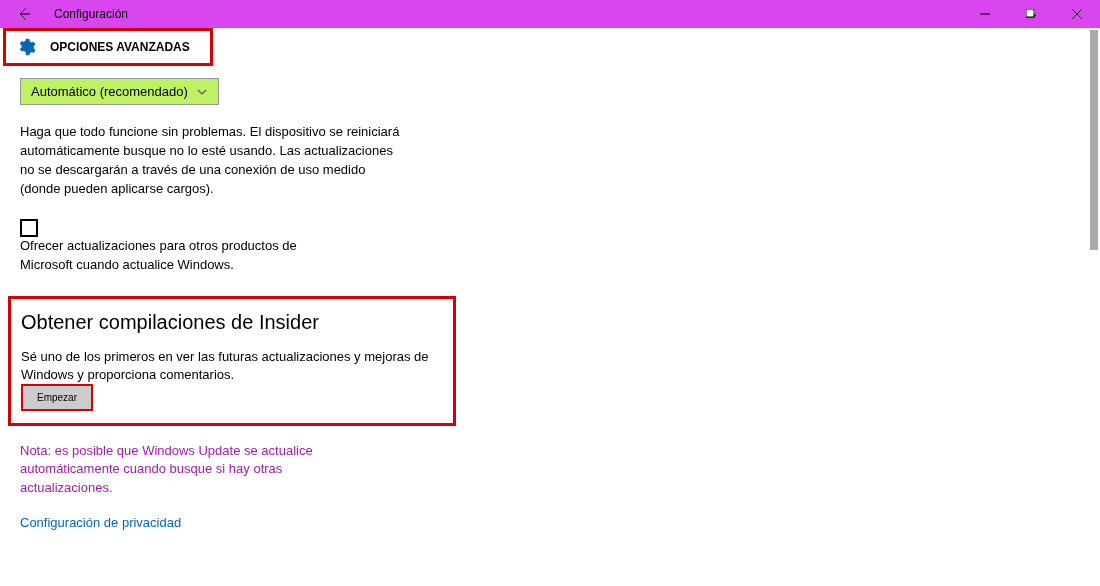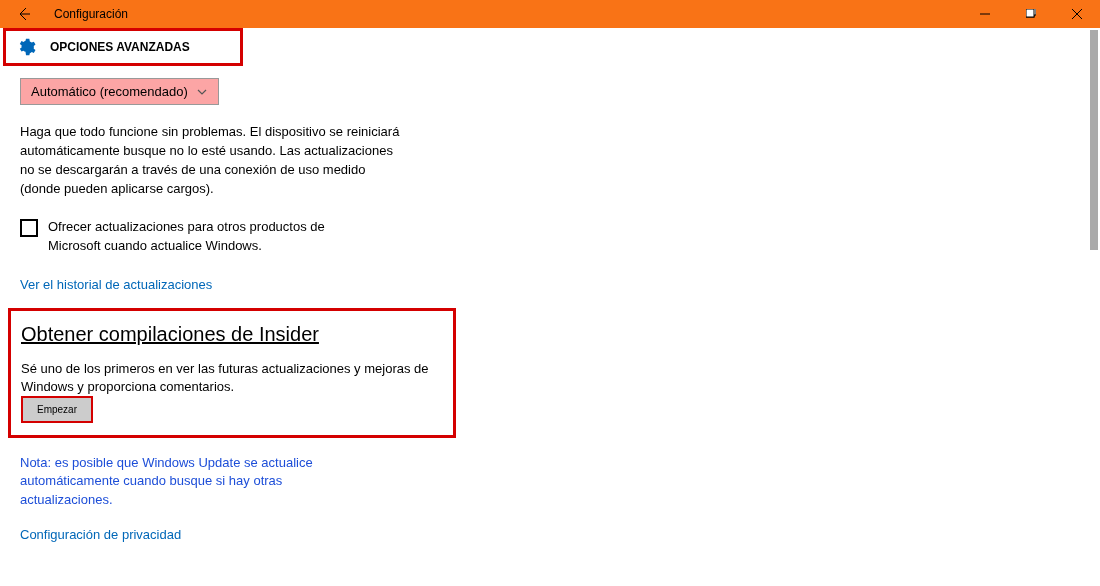--- a/index.html
+++ b/index.html
@@ -13,21 +13,21 @@
       height: 586px;
       background: #ffffff;
       position: relative;
       overflow: hidden;
     }
     .titlebar {
       height: 28px;
       display: flex;
       align-items: center;
       padding-left: 14px;
-      background: #f97316;
+      background: #d946ef;
     }
     .back-arrow {
       width: 20px;
       height: 20px;
       display: flex;
       align-items: center;
       justify-content: center;
       cursor: pointer;
       margin-right: 20px;
     }
@@ -48,21 +48,21 @@
       display: flex;
       align-items: center;
       justify-content: center;
       cursor: pointer;
     }
     .header-row {
       display: flex;
       align-items: center;
       padding: 6px 10px;
       border: 3px solid #d40000;
-      width: 240px;
+      width: 210px;
       margin-left: 3px;
       margin-top: 0;
     }
     .gear-icon {
       width: 20px;
       height: 20px;
       margin-right: 14px;
     }
     .page-heading {
       font-size: 12px;
@@ -74,36 +74,37 @@
       max-width: 600px;
     }
     .dropdown {
       display: inline-flex;
       align-items: center;
       border: 1px solid #999;
       padding: 5px 10px;
       font-size: 13px;
       cursor: pointer;
       margin-bottom: 18px;
-      background: #fca5a5;
+      background: #bef264;
     }
     .dropdown-label {
       margin-right: 8px;
     }
     .paragraph {
       font-size: 13px;
       color: #000;
       line-height: 1.45;
       max-width: 380px;
       margin-bottom: 20px;
     }
     .checkbox-row {
       display: flex;
       align-items: flex-start;
       margin-bottom: 22px;
+      flex-direction: column;
     }
     .checkbox {
       width: 18px;
       height: 18px;
       border: 2px solid #000;
       margin-right: 10px;
       flex-shrink: 0;
       margin-top: 1px;
     }
     .checkbox-label {
@@ -123,39 +124,38 @@
       border: 3px solid #d40000;
       padding: 12px 0 12px 10px;
       margin-left: -12px;
       width: 448px;
     }
     .section-heading {
       font-size: 20px;
       font-weight: 400;
       color: #000;
       margin-bottom: 14px;
-      text-decoration: underline;
     }
     .sub-paragraph {
       font-size: 13px;
       color: #000;
       line-height: 1.4;
       max-width: 410px;
     }
     .button {
       display: inline-block;
       background: #cccccc;
       border: 2px solid #d40000;
       padding: 6px 14px;
       font-size: 10px;
       cursor: pointer;
     }
     .note {
       font-size: 13px;
-      color: #1d4ed8;
+      color: #a21caf;
       line-height: 1.4;
       max-width: 340px;
       margin-top: 16px;
       margin-bottom: 18px;
     }
     .scrollbar {
       position: absolute;
       right: 2px;
       top: 30px;
       width: 8px;
@@ -214,21 +214,20 @@
     </svg>
   </div>
 
   <div class="paragraph">Haga que todo funcione sin problemas. El dispositivo se reiniciará automáticamente busque no lo esté usando. Las actualizaciones no se descargarán a través de una conexión de uso medido (donde pueden aplicarse cargos).</div>
 
   <div class="checkbox-row">
     <div class="checkbox"></div>
     <div class="checkbox-label">Ofrecer actualizaciones para otros productos de Microsoft cuando actualice Windows.</div>
   </div>
 
-  <span class="link">Ver el historial de actualizaciones</span>
 
   <div class="highlight-box">
     <div class="section-heading">Obtener compilaciones de Insider</div>
     <div class="sub-paragraph">Sé uno de los primeros en ver las futuras actualizaciones y mejoras de Windows y proporciona comentarios.</div>
     <div class="button">Empezar</div>
   </div>
 
   <div class="note">Nota: es posible que Windows Update se actualice automáticamente cuando busque si hay otras actualizaciones.</div>
 
   <span class="link">Configuración de privacidad</span>

